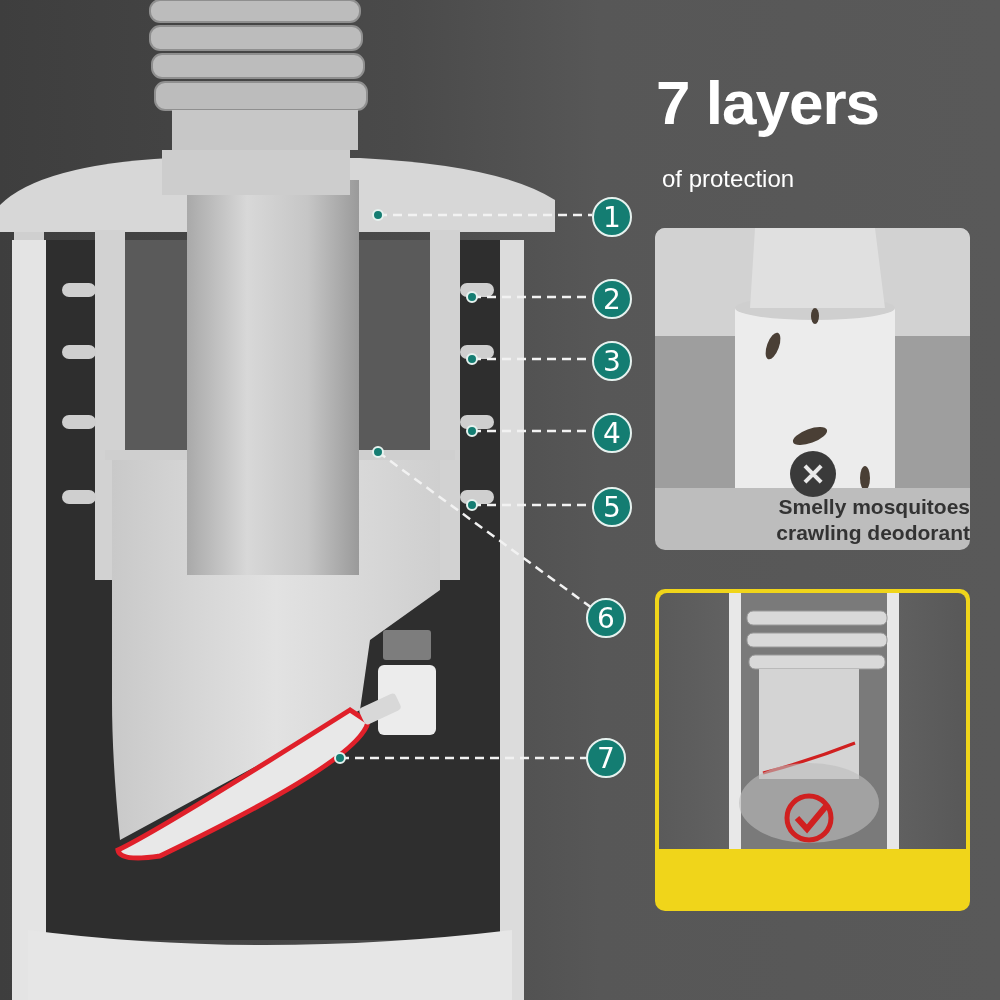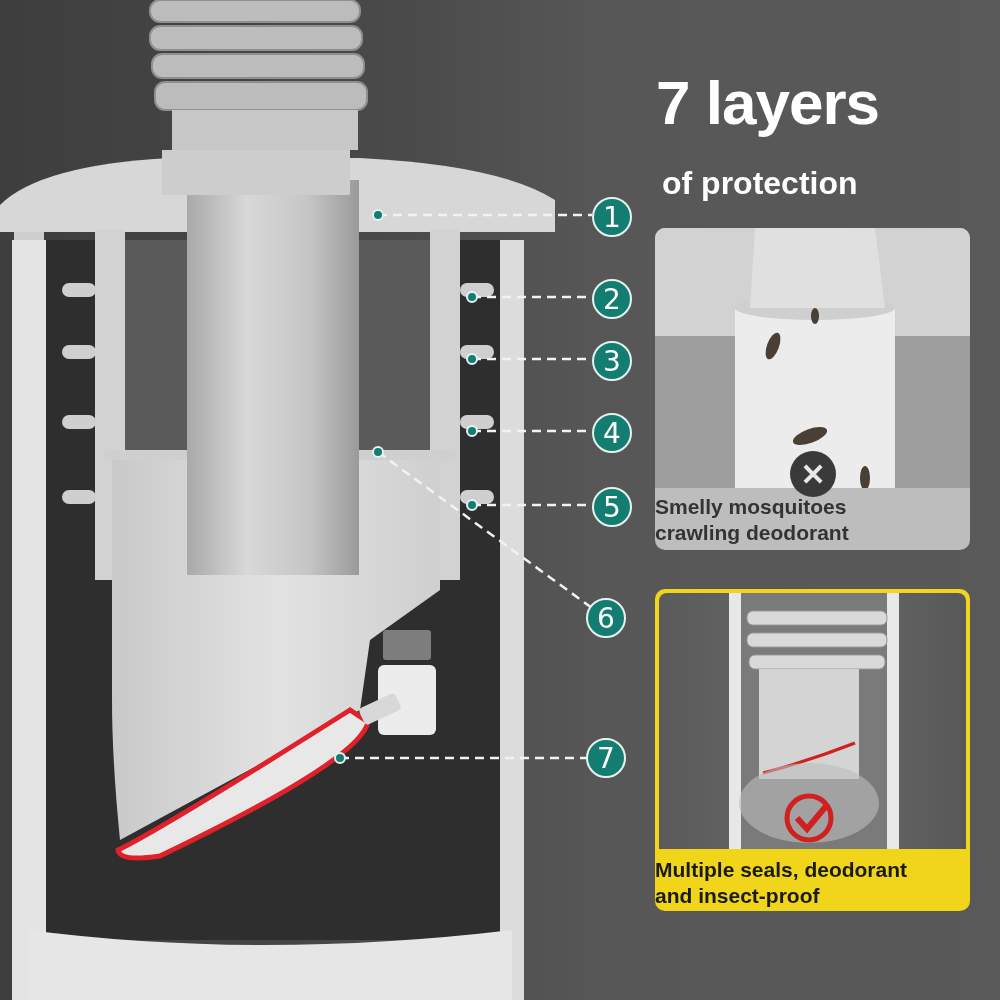--- a/index.html
+++ b/index.html
@@ -2,29 +2,29 @@
 <html><head>
 <meta charset="utf-8">
 <style>
   html, body { margin:0; padding:0; }
   body { width:1000px; height:1000px; position:relative; overflow:hidden;
     background: linear-gradient(90deg,#3e3e3e 0%,#4a4a4a 40%,#575757 60%,#595959 100%);
     font-family:"Liberation Sans", sans-serif; }
   .abs { position:absolute; }
   svg.scene { position:absolute; left:0; top:0; }
   .title-main { position:absolute; left:656px; top:72px; color:#fff; font-weight:bold; font-size:62px; letter-spacing:-1px; line-height:1; }
-  .title-sub { position:absolute; left:662px; top:167px; color:#fff; font-weight:bold; font-size:32px; line-height:1; }
+  .title-sub { position:absolute; left:662px; top:167px; color:#fff; font-weight:normal; font-size:24px; line-height:1; }
   .badge { position:absolute; width:40px; height:40px; border-radius:50%; background:#147d72; border:2px solid #e6f2ef; box-sizing:border-box;
     color:#fff; font-size:28px; display:flex; align-items:center; justify-content:center; font-family:"DejaVu Sans", sans-serif; }
   .panel { position:absolute; border-radius:10px; overflow:hidden; }
   .panel-bad { left:655px; top:228px; width:315px; height:322px; background:#bdbdbd; }
   .panel-good { left:655px; top:589px; width:315px; height:322px; background:#f0d51a; }
   .panel-good .inner { position:absolute; left:4px; top:4px; width:307px; height:256px; border-radius:8px 8px 0 0;
     background:linear-gradient(90deg,#5a5a5a,#6a6a6a 50%,#585858); overflow:hidden; }
-  .caption { position:absolute; left:0; width:100%; text-align:left; font-weight:bold; font-size:21px; line-height:26px; }
+  .caption { position:absolute; left:0; width:100%; text-align:right; font-weight:bold; font-size:21px; line-height:26px; }
   .cap-bad { top:266px; color:#333; }
   .xmark { position:absolute; left:135px; top:223px; width:46px; height:46px; border-radius:50%; background:#3a3a3a; color:#e9e9e9;
     font-size:30px; font-weight:bold; display:flex; align-items:center; justify-content:center; }
 </style>
 </head>
 <body>
 
 <svg class="scene" width="1000" height="1000">
   <defs>
     <linearGradient id="pipe" x1="0" x2="1">
@@ -143,15 +143,13 @@
           <rect x="88" y="40" width="140" height="14" rx="6"></rect>
           <rect x="90" y="62" width="136" height="14" rx="6"></rect>
       </g>
       <rect x="100" y="76" width="100" height="110" fill="#d4d4d4"></rect>
       <path d="M104 180 Q150 168 196 150" stroke="#d02020" stroke-width="3" fill="none"></path>
       <ellipse cx="150" cy="210" rx="70" ry="40" fill="#bdbdbd" opacity="0.6"></ellipse>
       <circle cx="150" cy="225" r="22" fill="none" stroke="#d02020" stroke-width="5"></circle>
       <path d="M138 225 L148 236 L168 212" stroke="#d02020" stroke-width="6" fill="none"></path>
     </svg>
   </div>
-  <div class="caption" style="top:268px;color:#1a1a1a">Multiple seals, deodorant</div>
-  <div class="caption" style="top:294px;color:#1a1a1a">and insect-proof</div>
 </div>
 
 </body></html>

